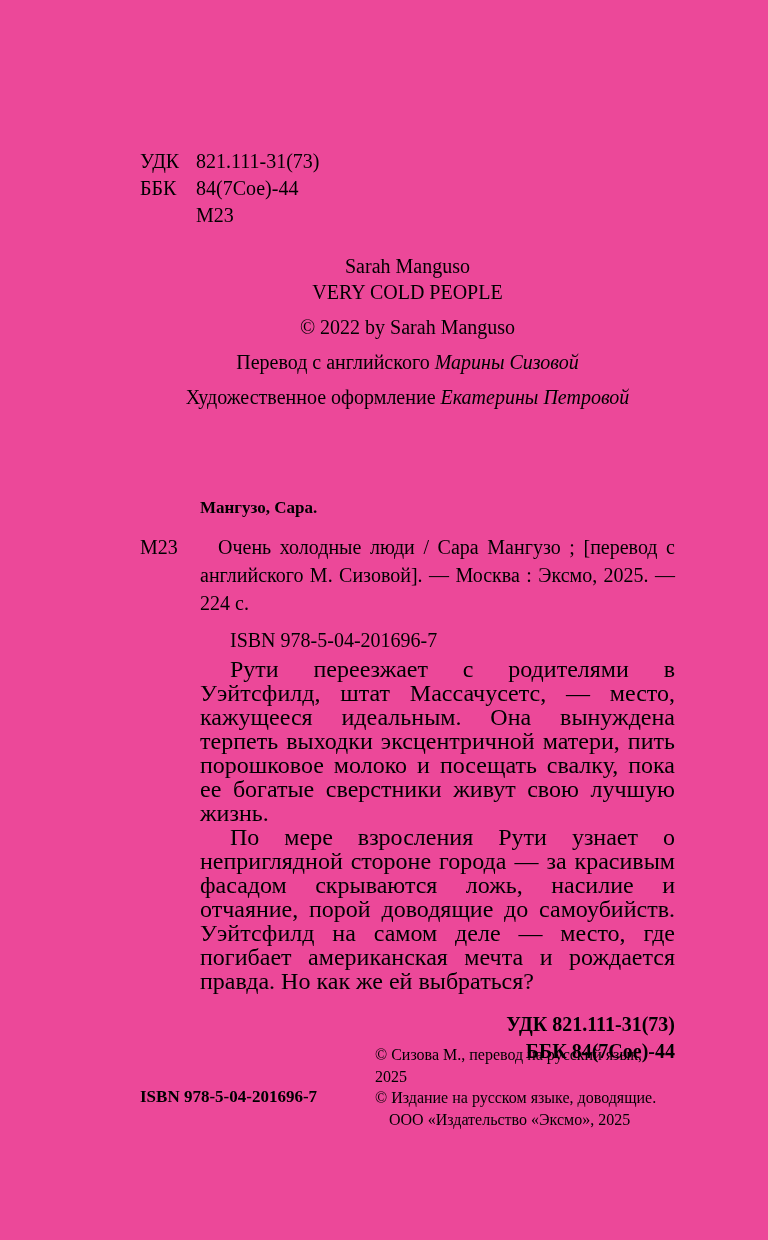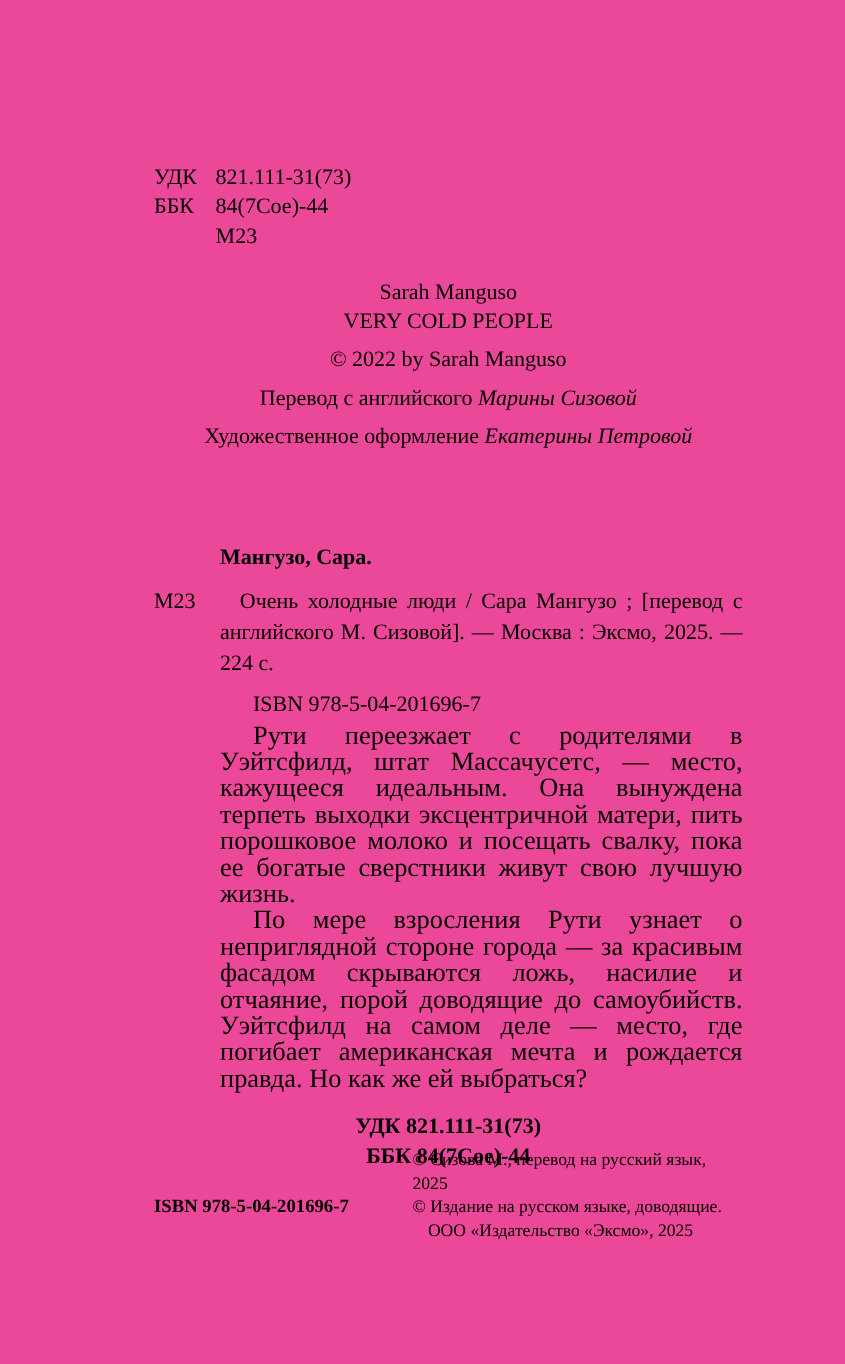--- a/index.html
+++ b/index.html
@@ -37,21 +37,21 @@
     font-size: 20px;
     line-height: 26px;
     margin-top: 24px;
   }
   .title-block .spaced { margin-top: 9px; }
   .credit i { }
   
   .catalog-heading {
     margin: 84px 0 0 60px;
     font-weight: bold;
-    font-size: 20px;
+    font-size: 17px;
     line-height: 27px;
   }
   .catalog-entry { position: relative; margin-top: 12px; }
   .catalog-code {
     position: absolute;
     left: 0; top: 0;
     font-size: 20px;
     line-height: 28px;
   }
   .catalog-desc {
@@ -69,21 +69,21 @@
   .annotation {
     margin: 4px 0 0 60px;
     font-size: 24px;
     line-height: 24px;
     text-align: justify;
     text-indent: 30px;
   }
   .annotation.second { margin-top: 0; }
   .codes-right {
     margin-top: 18px;
-    text-align: center;
+    text-align: right;
     font-weight: bold;
     font-size: 20px;
     line-height: 27px;
   }
   
   .footer {
     position: absolute;
     left: 140px;
     top: 1026px;
     width: 535px;

